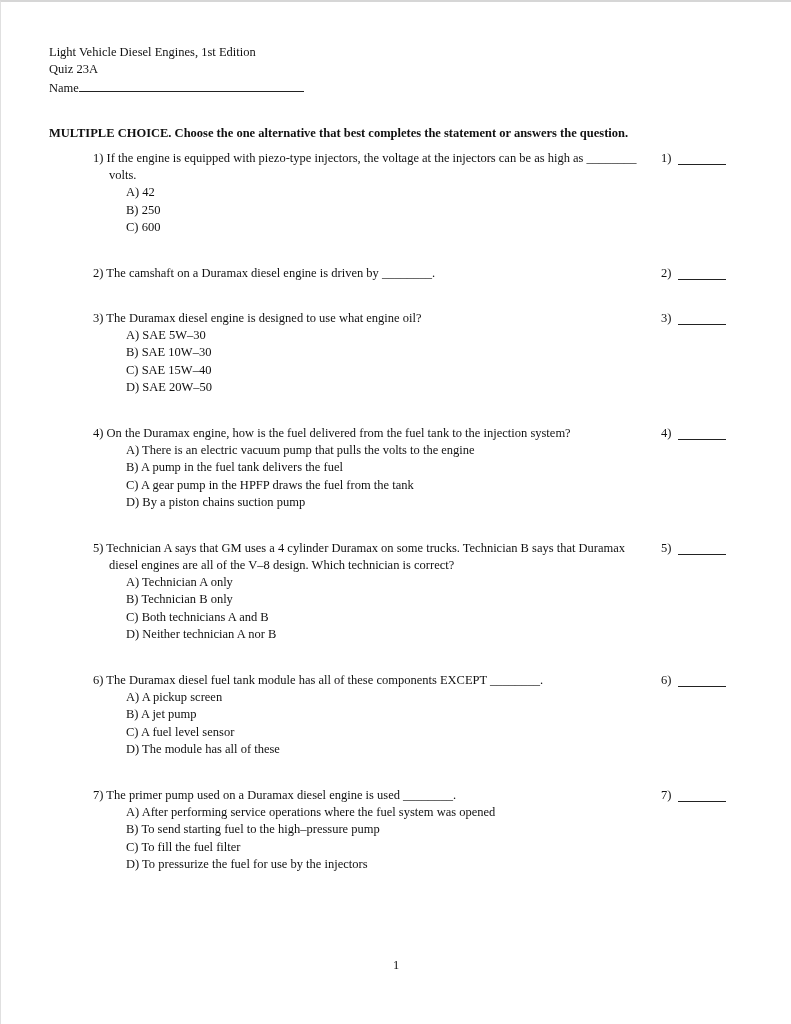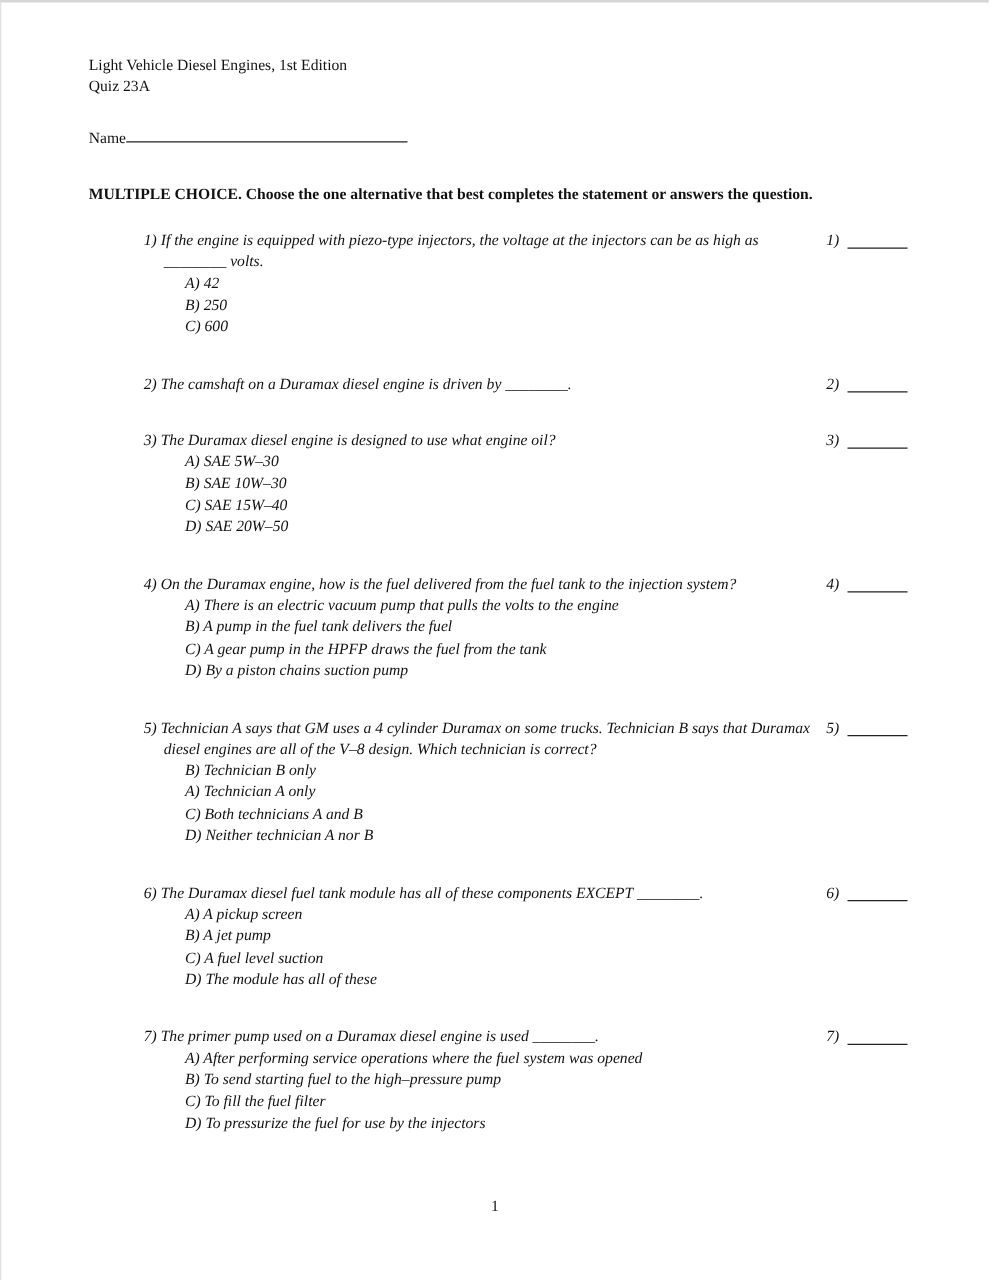--- a/index.html
+++ b/index.html
@@ -14,44 +14,42 @@
     overflow: hidden;
     font-family: "Liberation Serif", "DejaVu Serif", serif;
     font-size: 12.5px;
     line-height: 17px;
     color: #111;
     border-top: 2px solid #d6d6d6;
     border-left: 1px solid #e0e0e0;
     box-sizing: border-box;
   }
   .page {
-    padding: 42px 46px 0 70px;
+    padding: 42px 46px 0 48px;
     box-sizing: border-box;
   }
   .header div {
     line-height: 17px;
   }
   .name-row {
-    margin-top: 22px;
     white-space: nowrap;
   }
   .name-line {
     display: inline-block;
     width: 225px;
     border-bottom: 1px solid #222;
     height: 13px;
     vertical-align: baseline;
   }
   .instruction {
     margin-top: 28px;
     font-weight: bold;
   }
   .questions {
-    margin-top: 20px;
-    font-style: italic;
+    margin-top: 8px;
   }
   .question {
     display: flex;
     align-items: flex-start;
     margin-bottom: 28px;
   }
   .q-main {
     flex: 1;
     padding-left: 44px;
     min-width: 0;
@@ -162,39 +160,39 @@
       <div class="answer">
         <span>4)</span>
         <span class="blank"></span>
       </div>
     </div>
 
     <div class="question">
       <div class="q-main">
         <div class="q-text"><span>5)</span> <span>Technician A says that GM uses a 4 cylinder Duramax on some trucks. Technician B says that Duramax diesel engines are all of the V–8 design. Which technician is correct?</span></div>
         <div class="choices">
+          <div class="choice">A) Technician A only</div>
           <div class="choice">B) Technician B only</div>
-          <div class="choice">A) Technician A only</div>
           <div class="choice">C) Both technicians A and B</div>
           <div class="choice">D) Neither technician A nor B</div>
         </div>
       </div>
       <div class="answer">
         <span>5)</span>
         <span class="blank"></span>
       </div>
     </div>
 
     <div class="question">
       <div class="q-main">
         <div class="q-text"><span>6)</span> <span>The Duramax diesel fuel tank module has all of these components EXCEPT ________.</span></div>
         <div class="choices">
           <div class="choice">A) A pickup screen</div>
           <div class="choice">B) A jet pump</div>
-          <div class="choice">C) A fuel level suction</div>
+          <div class="choice">C) A fuel level sensor</div>
           <div class="choice">D) The module has all of these</div>
         </div>
       </div>
       <div class="answer">
         <span>6)</span>
         <span class="blank"></span>
       </div>
     </div>
 
     <div class="question">

